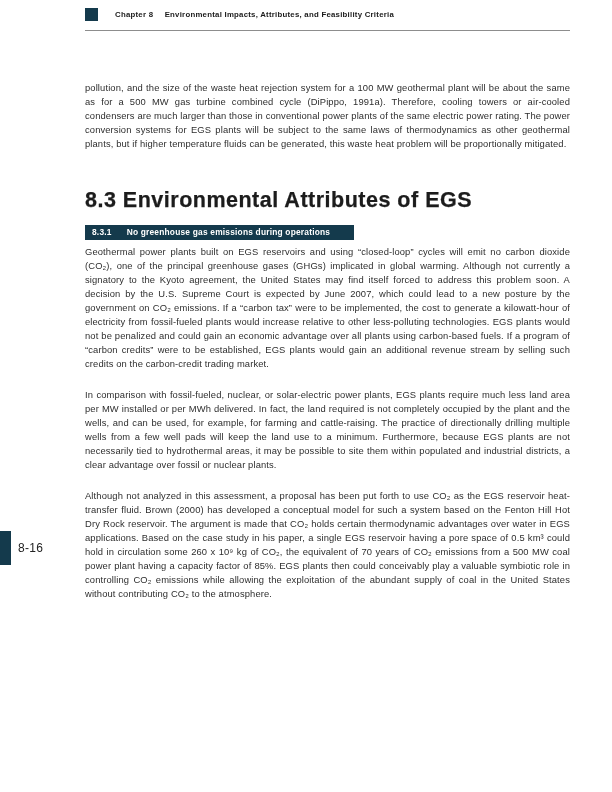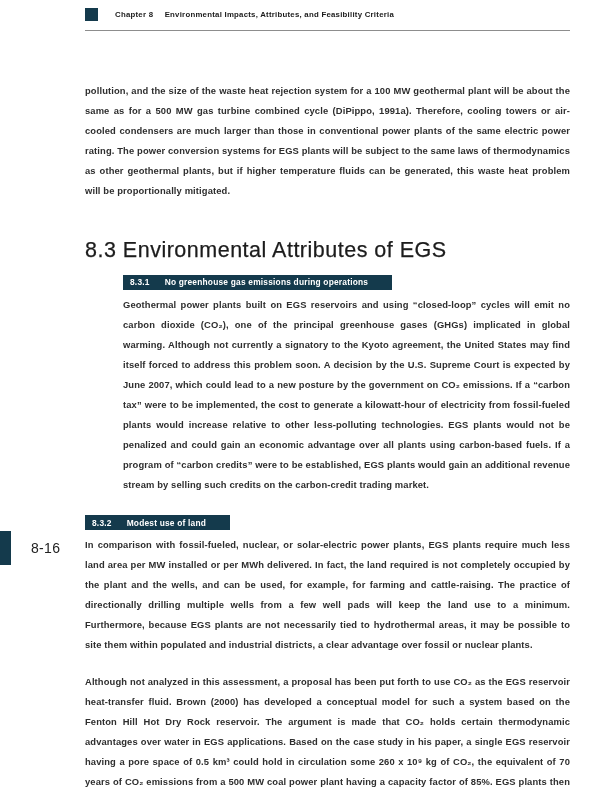--- a/index.html
+++ b/index.html
@@ -14,51 +14,50 @@
   }
   .content { padding:8px 42px 0 85px; }
 
   .doc-header { display:flex; align-items:center; }
   .corner-square { width:13px; height:13px; background:var(--accent,#143a4c); flex:0 0 auto; margin-right:17px; }
   .chapter-line { font-size:7.8px; font-weight:bold; letter-spacing:0.25px; color:#1a1a1a; white-space:nowrap; }
   .chapter-line .chapter-label { margin-right:9px; }
   .header-rule { height:1px; background:#8d8d8d; margin-top:9px; }
 
   .body-par {
-    font-size:9.4px; line-height:20px;
+    font-size:9.4px; line-height:14px;
     text-align:justify; letter-spacing:0.12px;
     color:#2e2e2e;
-    font-weight:bold;
   }
   .intro { margin-top:50px; }
 
   .section-title {
     margin-top:36px;
     font-size:21.5px; line-height:27px;
-    font-weight:400; letter-spacing:0.5px;
+    font-weight:700; letter-spacing:0.5px;
     color:#1c1c1c;
     -webkit-text-stroke:0.25px #1c1c1c;
   }
 
   .subsection { margin-top:17px; }
-  .subsection.first { margin-top:7px;margin-left:38px; }
+  .subsection.first { margin-top:7px; }
   .sub-bar {
     display:inline-block;
     background:var(--accent,#143a4c);
     color:#ffffff;
     font-size:8.4px; font-weight:bold; letter-spacing:0.2px;
     padding:2.5px 24px 2.5px 7px;
     white-space:nowrap;
   }
   .sub-bar .num { margin-right:15px; }
   .sub-body { margin-top:5px; }
 
   .page-tab { position:absolute; left:0; top:531px; display:flex; align-items:center; }
   .page-tab .tab-bar { width:11px; height:34px; background:var(--accent,#143a4c); }
-  .page-tab .tab-label { margin-left:20px; font-size:14px; letter-spacing:0.3px; color:#222222; }
+  .page-tab .tab-label { margin-left:7px; font-size:12px; letter-spacing:0.3px; color:#222222; }
 </style>
 </head>
 <body>
 
 <div class="page">
   <div class="content">
 
     <div class="doc-header">
       <span class="corner-square"></span>
       <span class="chapter-line">
@@ -75,23 +74,20 @@
     </h1>
 
     <div class="subsection first">
       <div class="sub-bar">
         <span class="num">8.3.1</span><span>No greenhouse gas emissions during operations</span>
       </div>
       <p class="body-par sub-body">Geothermal power plants built on EGS reservoirs and using “closed-loop” cycles will emit no carbon dioxide (CO₂), one of the principal greenhouse gases (GHGs) implicated in global warming. Although not currently a signatory to the Kyoto agreement, the United States may find itself forced to address this problem soon. A decision by the U.S. Supreme Court is expected by June 2007, which could lead to a new posture by the government on CO₂ emissions. If a “carbon tax” were to be implemented, the cost to generate a kilowatt-hour of electricity from fossil-fueled plants would increase relative to other less-polluting technologies. EGS plants would not be penalized and could gain an economic advantage over all plants using carbon-based fuels. If a program of “carbon credits” were to be established, EGS plants would gain an additional revenue stream by selling such credits on the carbon-credit trading market.</p>
     </div>
 
     <div class="subsection">
-      <div class="sub-bar">
-        <span class="num">8.3.2</span><span>Modest use of land</span>
-      </div>
       <p class="body-par sub-body">In comparison with fossil-fueled, nuclear, or solar-electric power plants, EGS plants require much less land area per MW installed or per MWh delivered. In fact, the land required is not completely occupied by the plant and the wells, and can be used, for example, for farming and cattle-raising. The practice of directionally drilling multiple wells from a few well pads will keep the land use to a minimum. Furthermore, because EGS plants are not necessarily tied to hydrothermal areas, it may be possible to site them within populated and industrial districts, a clear advantage over fossil or nuclear plants.</p>
     </div>
 
     <div class="subsection">
       <p class="body-par sub-body">Although not analyzed in this assessment, a proposal has been put forth to use CO₂ as the EGS reservoir heat-transfer fluid. Brown (2000) has developed a conceptual model for such a system based on the Fenton Hill Hot Dry Rock reservoir. The argument is made that CO₂ holds certain thermodynamic advantages over water in EGS applications. Based on the case study in his paper, a single EGS reservoir having a pore space of 0.5 km³ could hold in circulation some 260 x 10⁹ kg of CO₂, the equivalent of 70 years of CO₂ emissions from a 500 MW coal power plant having a capacity factor of 85%. EGS plants then could conceivably play a valuable symbiotic role in controlling CO₂ emissions while allowing the exploitation of the abundant supply of coal in the United States without contributing CO₂ to the atmosphere.</p>
     </div>
 
   </div>
 
   <div class="page-tab">

